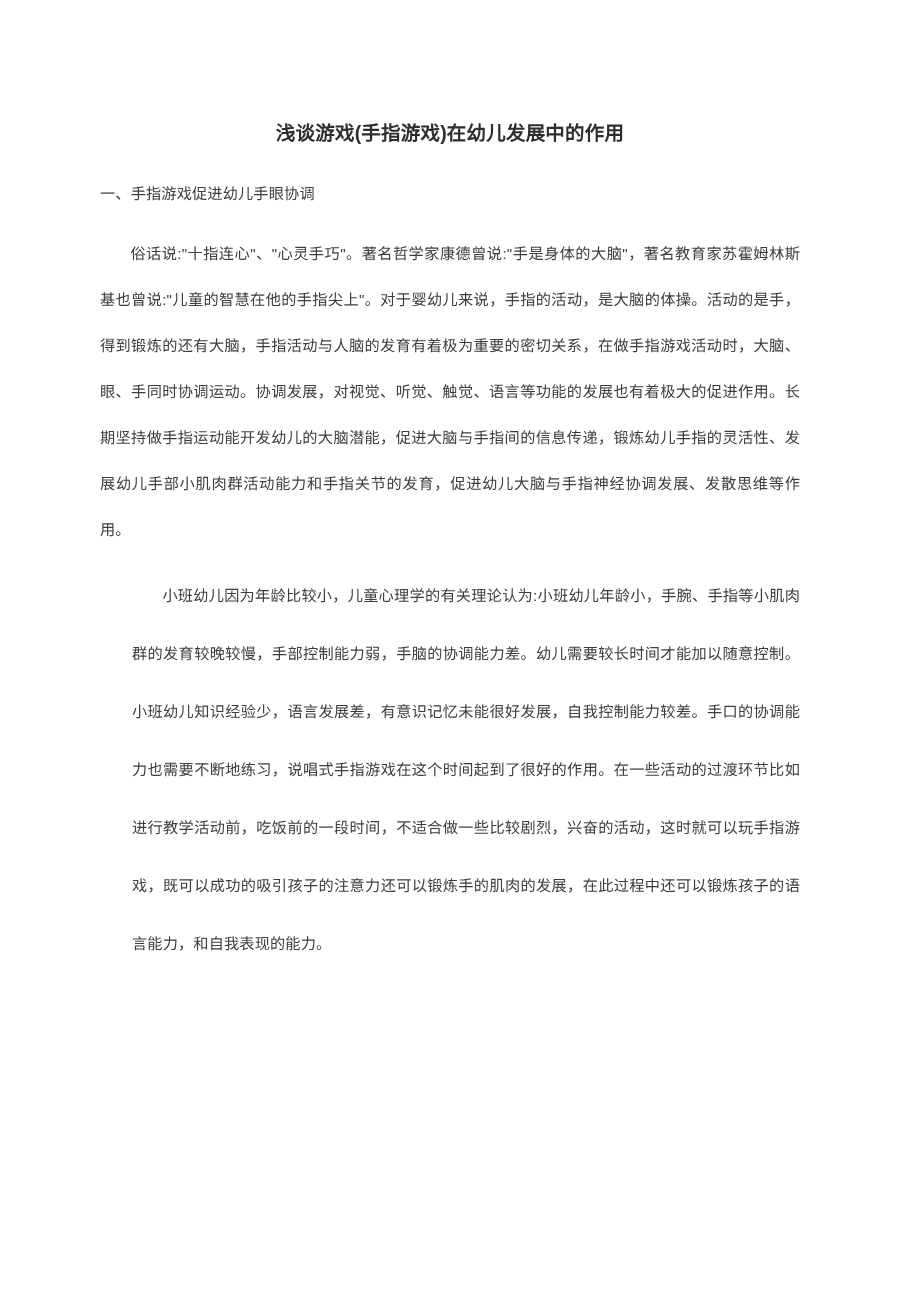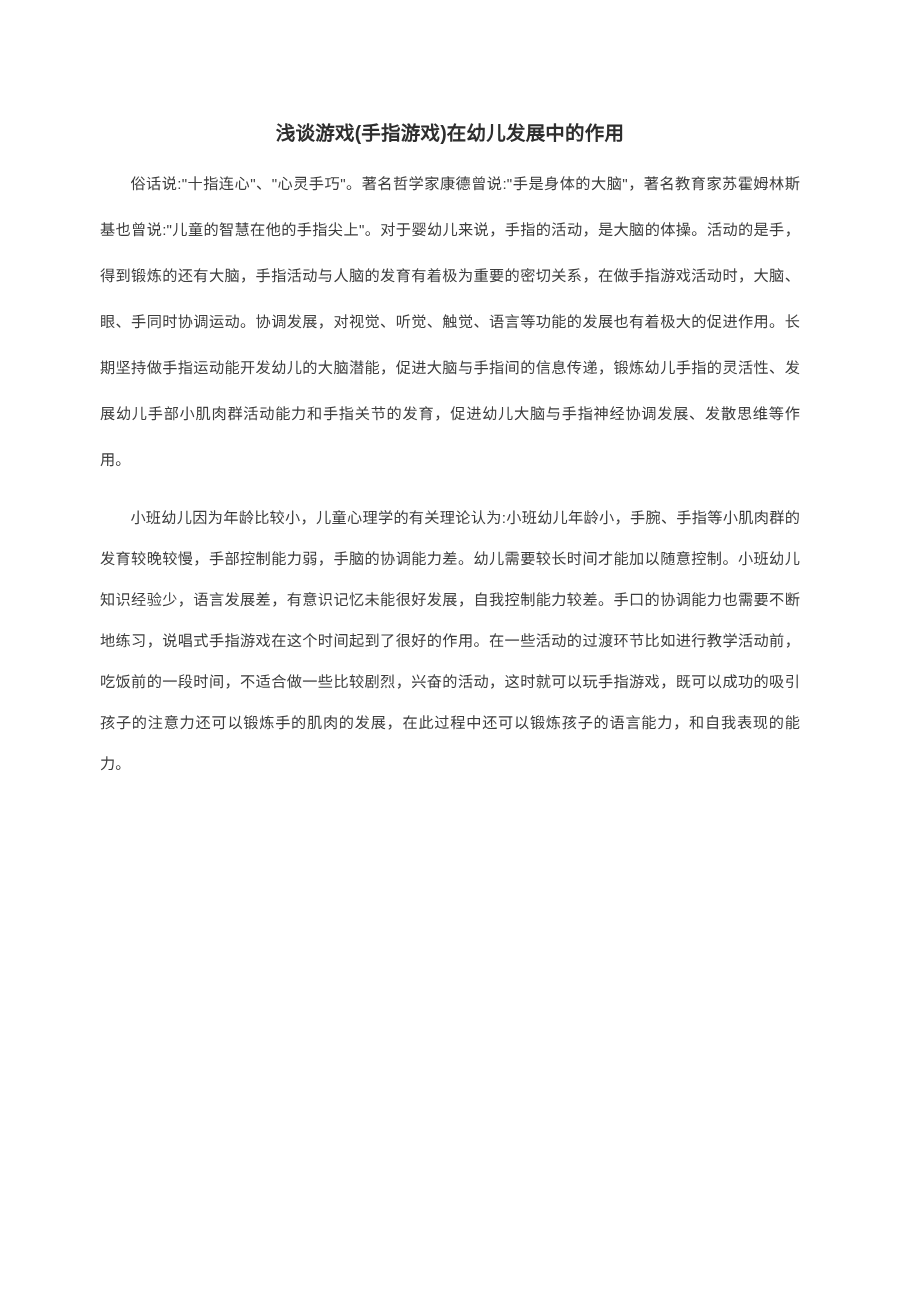--- a/index.html
+++ b/index.html
@@ -73,32 +73,36 @@
     letter-spacing: 0.15px;
   }
 
   .block-sec1-heading { margin-top: 24px; }
   .block-sec1-body    { margin-top: 14px; }
   .block-sec2-heading { margin-top: 28px; }
   .block-sec2-body    { margin-top: 14px; }
 
   
   .para.tight {
-    line-height: 41px;
+    line-height: 58px;
+    margin-left: 32px;
   }
 </style>
 </head>
 <body>
 
 <div class="page">
   <div class="doc-body">
 
     <h1 class="doc-title">浅谈游戏(手指游戏)在幼儿发展中的作用</h1>
 
 
+    <div class="block-sec1-heading">
+      <h2 class="heading">一、手指游戏促进幼儿手眼协调</h2>
+    </div>
 
     <div class="block-sec1-body">
       <p class="para indent">俗话说:"十指连心"、"心灵手巧"。著名哲学家康德曾说:"手是身体的大脑"，著名教育家苏霍姆林斯基也曾说:"儿童的智慧在他的手指尖上"。对于婴幼儿来说，手指的活动，是大脑的体操。活动的是手，得到锻炼的还有大脑，手指活动与人脑的发育有着极为重要的密切关系，在做手指游戏活动时，大脑、眼、手同时协调运动。协调发展，对视觉、听觉、触觉、语言等功能的发展也有着极大的促进作用。长期坚持做手指运动能开发幼儿的大脑潜能，促进大脑与手指间的信息传递，锻炼幼儿手指的灵活性、发展幼儿手部小肌肉群活动能力和手指关节的发育，促进幼儿大脑与手指神经协调发展、发散思维等作用。</p>
     </div>
 
 
     <div class="block-sec2-body">
       <p class="para indent tight">小班幼儿因为年龄比较小，儿童心理学的有关理论认为:小班幼儿年龄小，手腕、手指等小肌肉群的发育较晚较慢，手部控制能力弱，手脑的协调能力差。幼儿需要较长时间才能加以随意控制。小班幼儿知识经验少，语言发展差，有意识记忆未能很好发展，自我控制能力较差。手口的协调能力也需要不断地练习，说唱式手指游戏在这个时间起到了很好的作用。在一些活动的过渡环节比如进行教学活动前，吃饭前的一段时间，不适合做一些比较剧烈，兴奋的活动，这时就可以玩手指游戏，既可以成功的吸引孩子的注意力还可以锻炼手的肌肉的发展，在此过程中还可以锻炼孩子的语言能力，和自我表现的能力。</p>
     </div>
 

